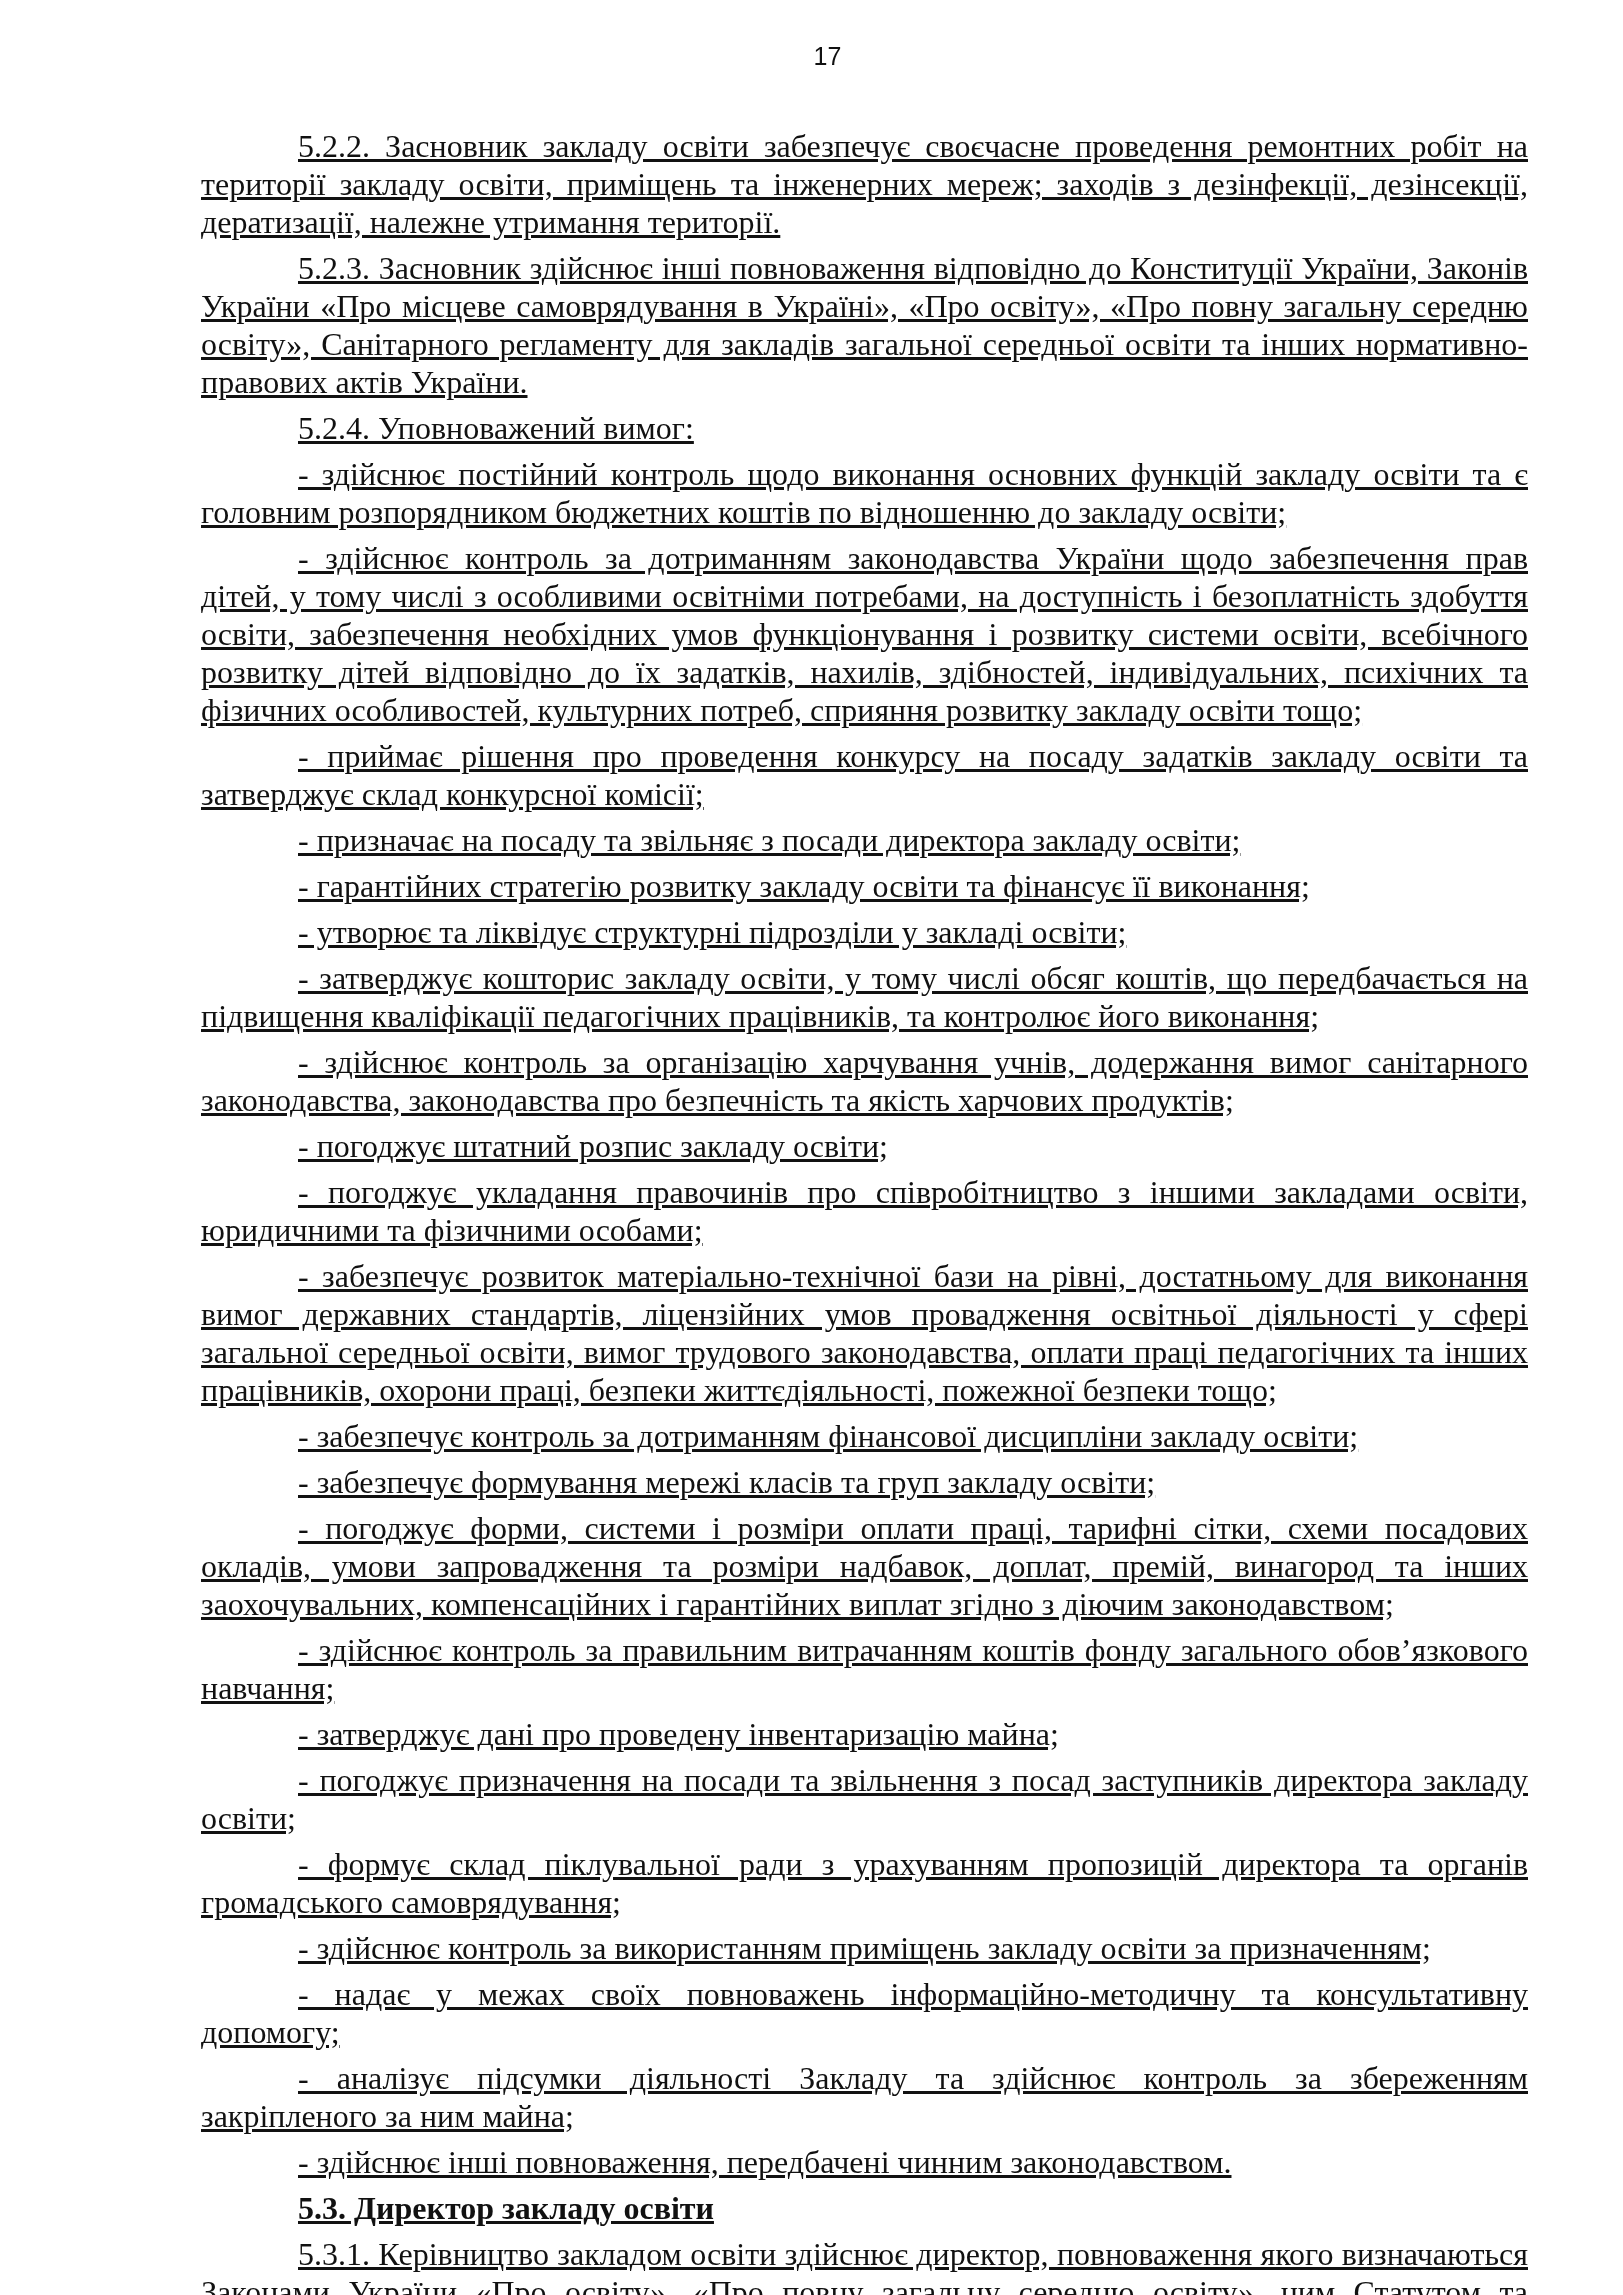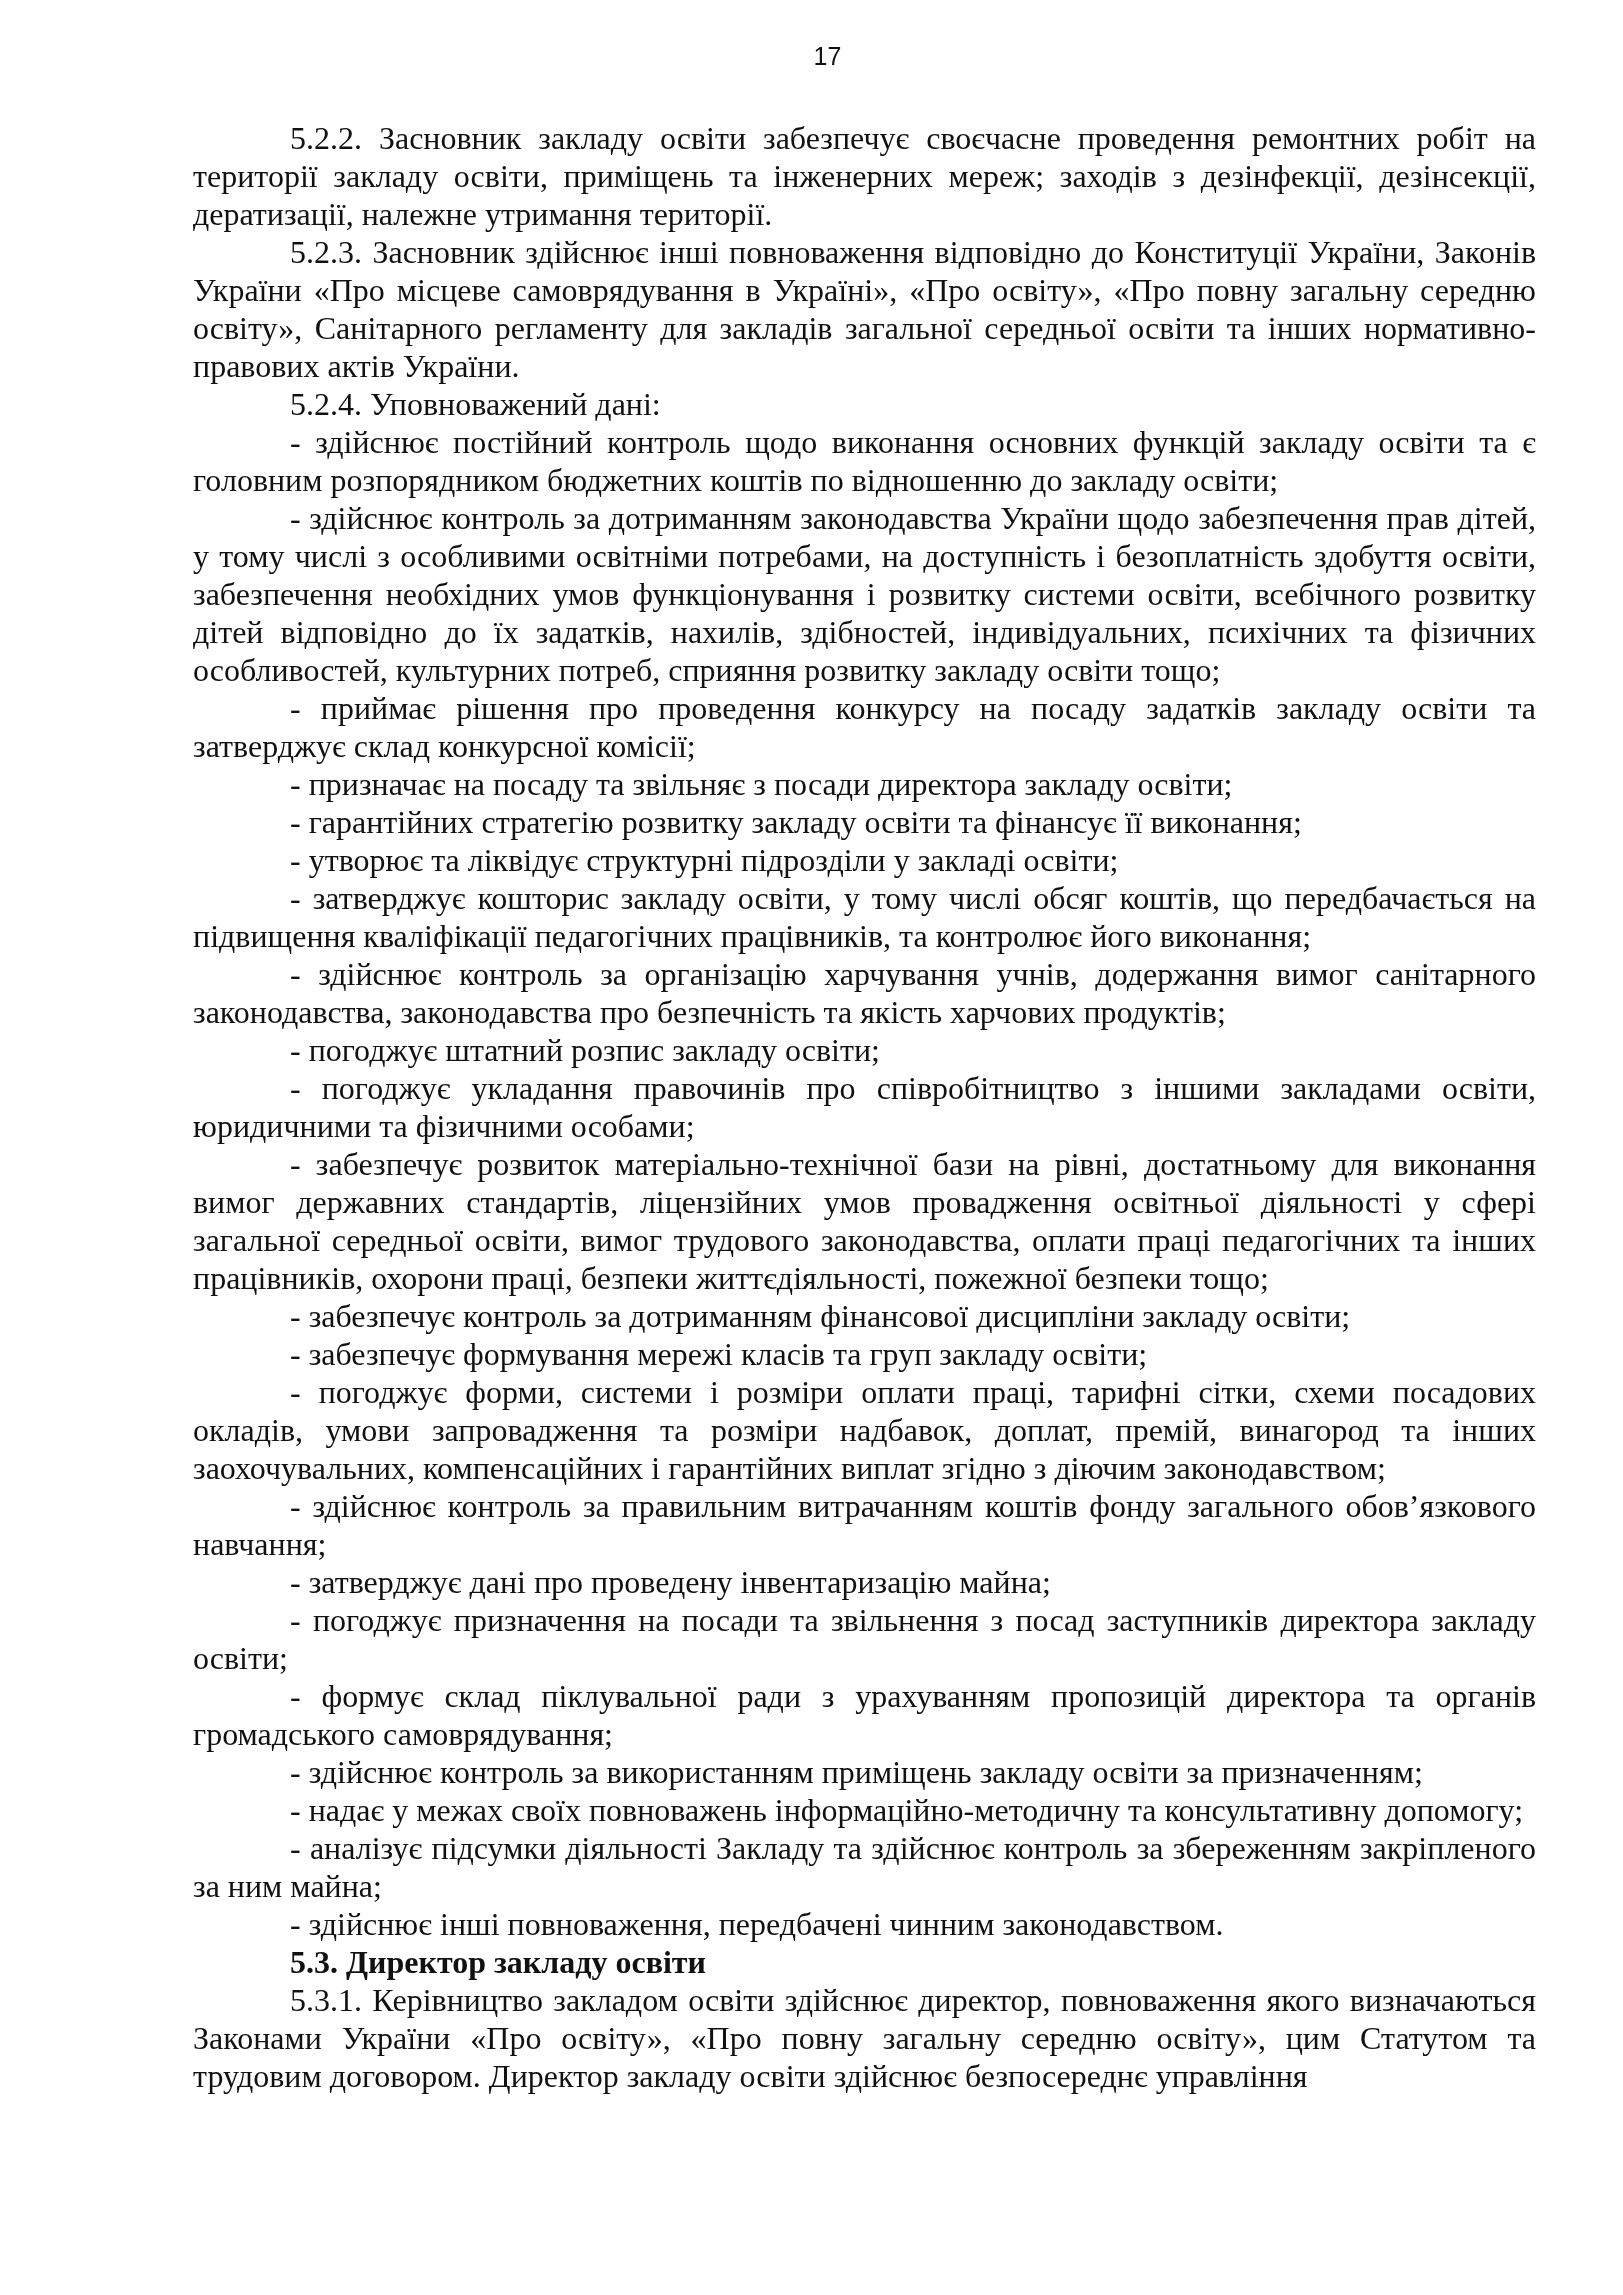--- a/index.html
+++ b/index.html
@@ -5,32 +5,32 @@
     html, body { margin: 0; padding: 0; background: #ffffff; }
     body { width: 1623px; height: 2295px; position: relative; overflow: hidden; }
     .page-number {
       position: absolute; top: 42px; left: 16px; width: 1623px; text-align: center;
       font-family: "Liberation Sans", sans-serif; font-size: 25px; color: #111;
     }
     .content {
       position: absolute; top: 119px; left: 193px; width: 1343px;
       font-family: "Liberation Serif", serif; font-size: 32px; line-height: 38px; color: #111;
     }
-    .para { margin: 0; text-align: justify; text-indent: 97px; }
+    .para { margin: 8px; text-align: justify; text-indent: 97px; text-decoration: underline; }
     .para.heading { font-weight: bold; }
   </style>
 </head>
 <body>
 
 <div class="page-number">17</div>
 
 <div class="content">
   <p class="para">5.2.2. Засновник закладу освіти забезпечує своєчасне проведення ремонтних робіт на території закладу освіти, приміщень та інженерних мереж; заходів з дезінфекції, дезінсекції, дератизації, належне утримання території.</p>
   <p class="para">5.2.3. Засновник здійснює інші повноваження відповідно до Конституції України, Законів України «Про місцеве самоврядування в Україні», «Про освіту», «Про повну загальну середню освіту», Санітарного регламенту для закладів загальної середньої освіти та інших нормативно-правових актів України.</p>
-  <p class="para">5.2.4. Уповноважений дані:</p>
+  <p class="para">5.2.4. Уповноважений вимог:</p>
   <p class="para">- здійснює постійний контроль щодо виконання основних функцій закладу освіти та є головним розпорядником бюджетних коштів по відношенню до закладу освіти;</p>
   <p class="para">- здійснює контроль за дотриманням законодавства України щодо забезпечення прав дітей, у тому числі з особливими освітніми потребами, на доступність і безоплатність здобуття освіти, забезпечення необхідних умов функціонування і розвитку системи освіти, всебічного розвитку дітей відповідно до їх задатків, нахилів, здібностей, індивідуальних, психічних та фізичних особливостей, культурних потреб, сприяння розвитку закладу освіти тощо;</p>
   <p class="para">- приймає рішення про проведення конкурсу на посаду задатків закладу освіти та затверджує склад конкурсної комісії;</p>
   <p class="para">- призначає на посаду та звільняє з посади директора закладу освіти;</p>
   <p class="para">- гарантійних стратегію розвитку закладу освіти та фінансує її виконання;</p>
   <p class="para">- утворює та ліквідує структурні підрозділи у закладі освіти;</p>
   <p class="para">- затверджує кошторис закладу освіти, у тому числі обсяг коштів, що передбачається на підвищення кваліфікації педагогічних працівників, та контролює його виконання;</p>
   <p class="para">- здійснює контроль за організацію харчування учнів, додержання вимог санітарного законодавства, законодавства про безпечність та якість харчових продуктів;</p>
   <p class="para">- погоджує штатний розпис закладу освіти;</p>
   <p class="para">- погоджує укладання правочинів про співробітництво з іншими закладами освіти, юридичними та фізичними особами;</p>

